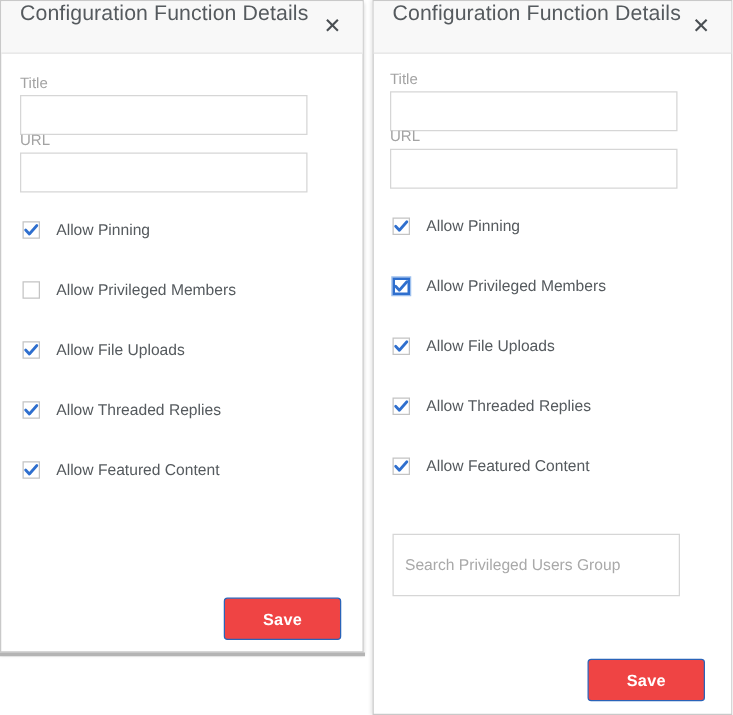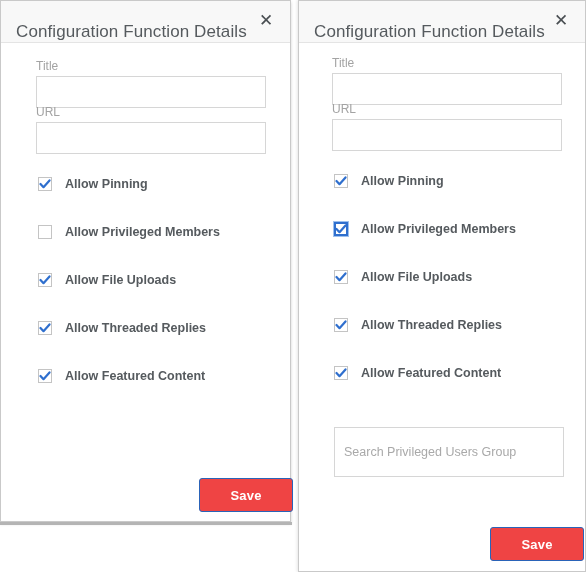--- a/index.html
+++ b/index.html
@@ -41,21 +41,21 @@
   .panel-header {
     position: relative;
     height: 42px;
     background: #f8f8f8;
     border-bottom: 1px solid #e4e4e4;
     box-sizing: border-box;
   }
   .panel-title {
     position: absolute;
     left: 15px;
-    top: 21px;
+    top: 0;
     font-size: 17px;
     color: #555a5e;
     letter-spacing: 0.1px;
     white-space: nowrap;
   }
   .close-icon {
     position: absolute;
     top: 10px;
     width: 20px;
     height: 20px;
@@ -68,21 +68,20 @@
   }
   .panel-left .close-icon { right: 14px; }
   .panel-right .close-icon { right: 14px; }
 
   
   .panel-body {
     position: relative;
     padding: 0;
     height: calc(100% - 42px);
     box-sizing: border-box;
-    margin-left: 20px;
   }
 
   .field-group {
     position: absolute;
   }
   .field-label {
     font-size: 12px;
     color: #a3a3a3;
     display: block;
     margin-bottom: 3px;
@@ -122,21 +121,20 @@
   .cbox.focused {
     border: 2px solid #2f6fce;
     box-shadow: 0 0 0 1px #9dc0ee;
   }
   .cbox svg { position: absolute; left: 0; top: 0; }
   .check-label {
     margin-left: 13px;
     font-size: 12.5px;
     color: #555a5e;
     white-space: nowrap;
-    font-weight: bold;
   }
 
   
   .save-btn {
     position: absolute;
     width: 94px;
     height: 34px;
     background: #ef4444;
     border: 1px solid #2a63b8;
     border-radius: 3px;

